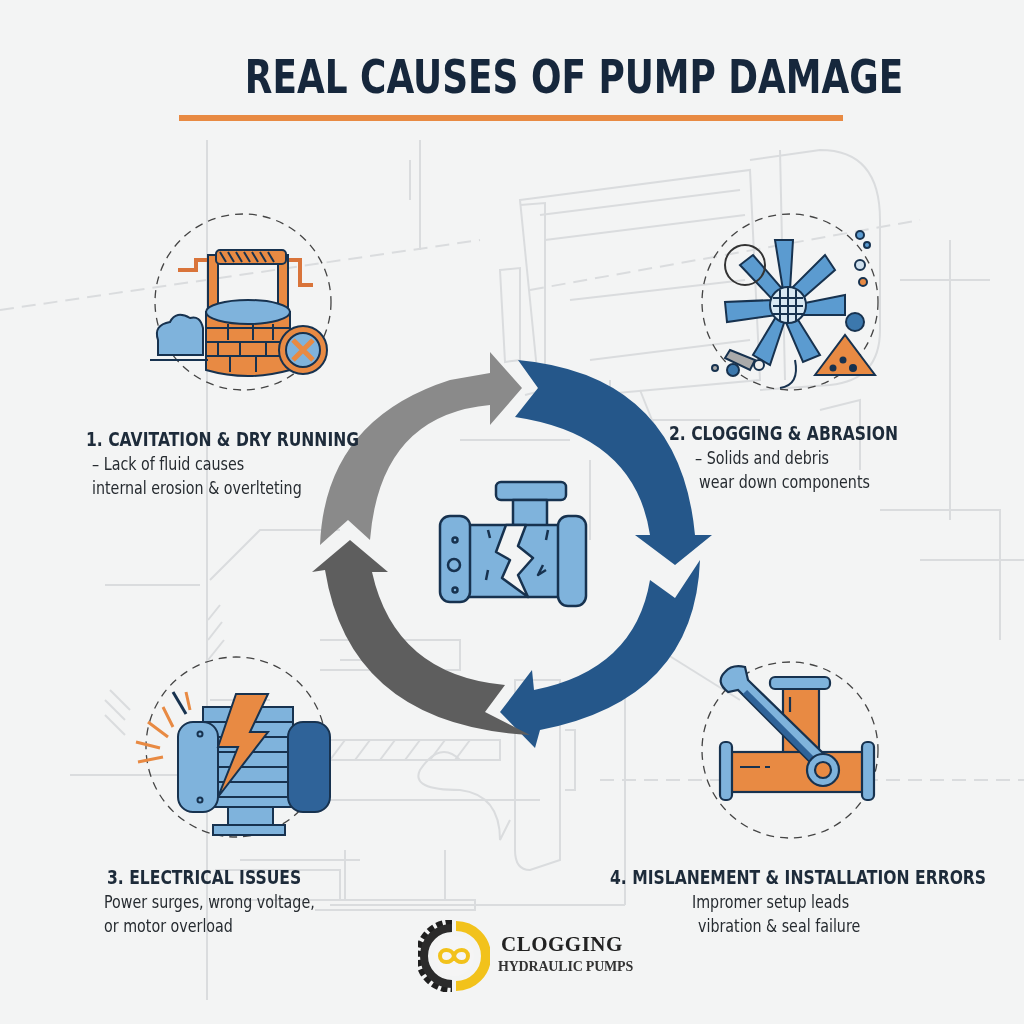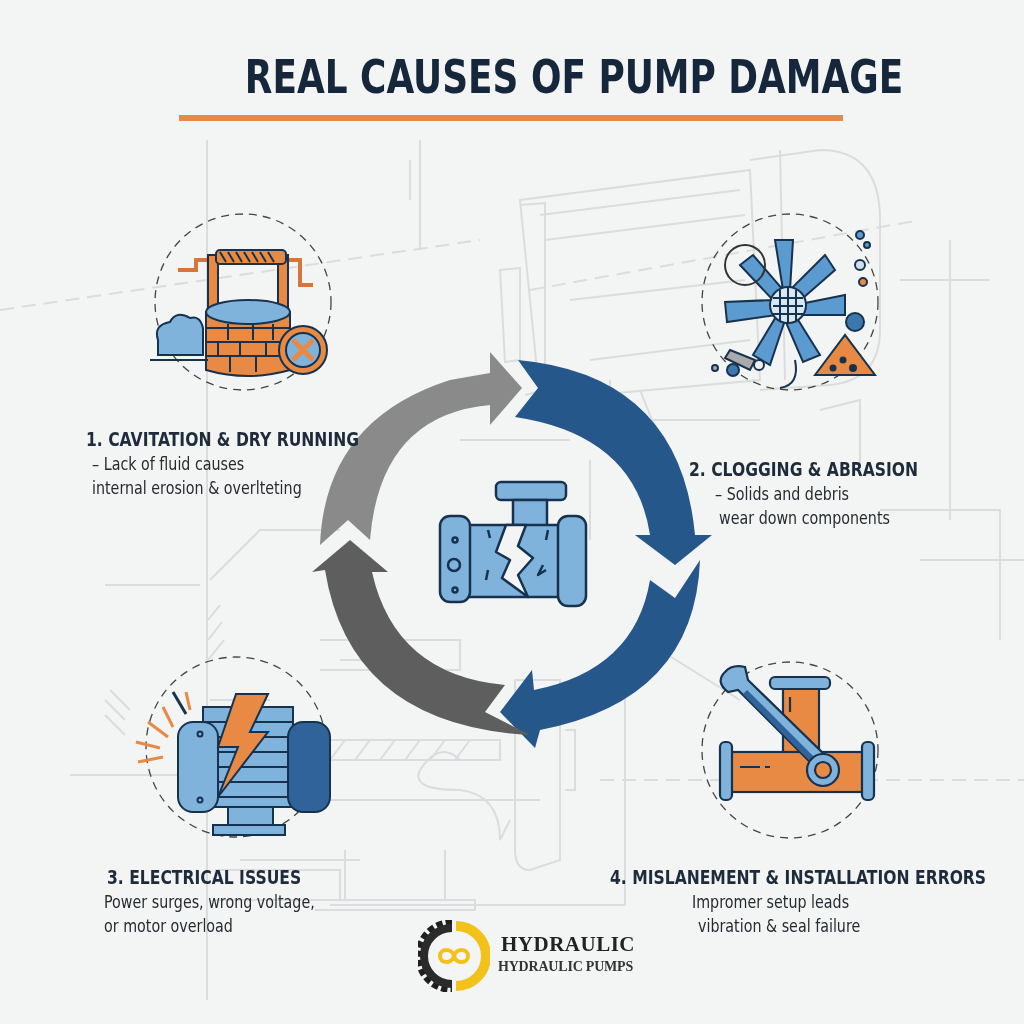--- a/index.html
+++ b/index.html
@@ -210,21 +210,21 @@
     </g>
   </svg>
 </div>
 
 <div class="cause" style="left:86px;top:428px;">
   <span class="heading" style="transform-origin:left;">1. CAVITATION &amp; DRY RUNNING</span>
   <span class="desc" style="margin-left:6px;margin-top:2px;transform-origin:left;">– Lack of fluid causes</span>
   <span class="desc" style="margin-left:6px;transform-origin:left;">internal erosion &amp; overlteting</span>
 </div>
 
-<div class="cause" style="left:689px;top:422px;margin-top:36px;">
+<div class="cause" style="left:669px;top:422px;">
   <span class="heading" style="transform-origin:left;">2. CLOGGING &amp; ABRASION</span>
   <span class="desc" style="margin-left:26px;margin-top:2px;transform-origin:left;">– Solids and debris</span>
   <span class="desc" style="margin-left:30px;transform-origin:left;">wear down components</span>
 </div>
 
 <div class="cause" style="left:80px;top:866px;width:300px;">
   <span class="heading" style="transform-origin:center;">3. ELECTRICAL ISSUES</span>
   <span class="desc" style="margin-top:2px;transform-origin:center;">Power surges, wrong voltage,</span>
   <span class="desc" style="transform-origin:center;">or motor overload</span>
 </div>
@@ -238,15 +238,15 @@
 <div class="logo">
   <svg class="abs" style="left:0;top:0;" width="72" height="72" viewBox="0 0 72 72">
     <g>
       <path d="M34 4 A32 32 0 0 0 34 68" fill="none" stroke="#1f1f1f" stroke-width="10" stroke-dasharray="6 3"></path>
       <path d="M34 8 A28 28 0 0 0 34 64" fill="none" stroke="#2b2b2b" stroke-width="8"></path>
       <path d="M38 6 A30 30 0 0 1 38 66" fill="none" stroke="#f2c21b" stroke-width="10"></path>
       <circle cx="36" cy="36" r="20" fill="#f5f5f5"></circle>
       <path d="M22 36 C22 28 34 28 36 36 C38 44 50 44 50 36 C50 28 38 28 36 36 C34 44 22 44 22 36 Z" fill="none" stroke="#f2c21b" stroke-width="4"></path>
     </g>
   </svg>
-  <div class="logo-title">HYDRAULIC</div>
+  <div class="logo-title">CLOGGING</div>
   <div class="logo-sub">HYDRAULIC PUMPS</div>
 </div>
 
 </body></html>

